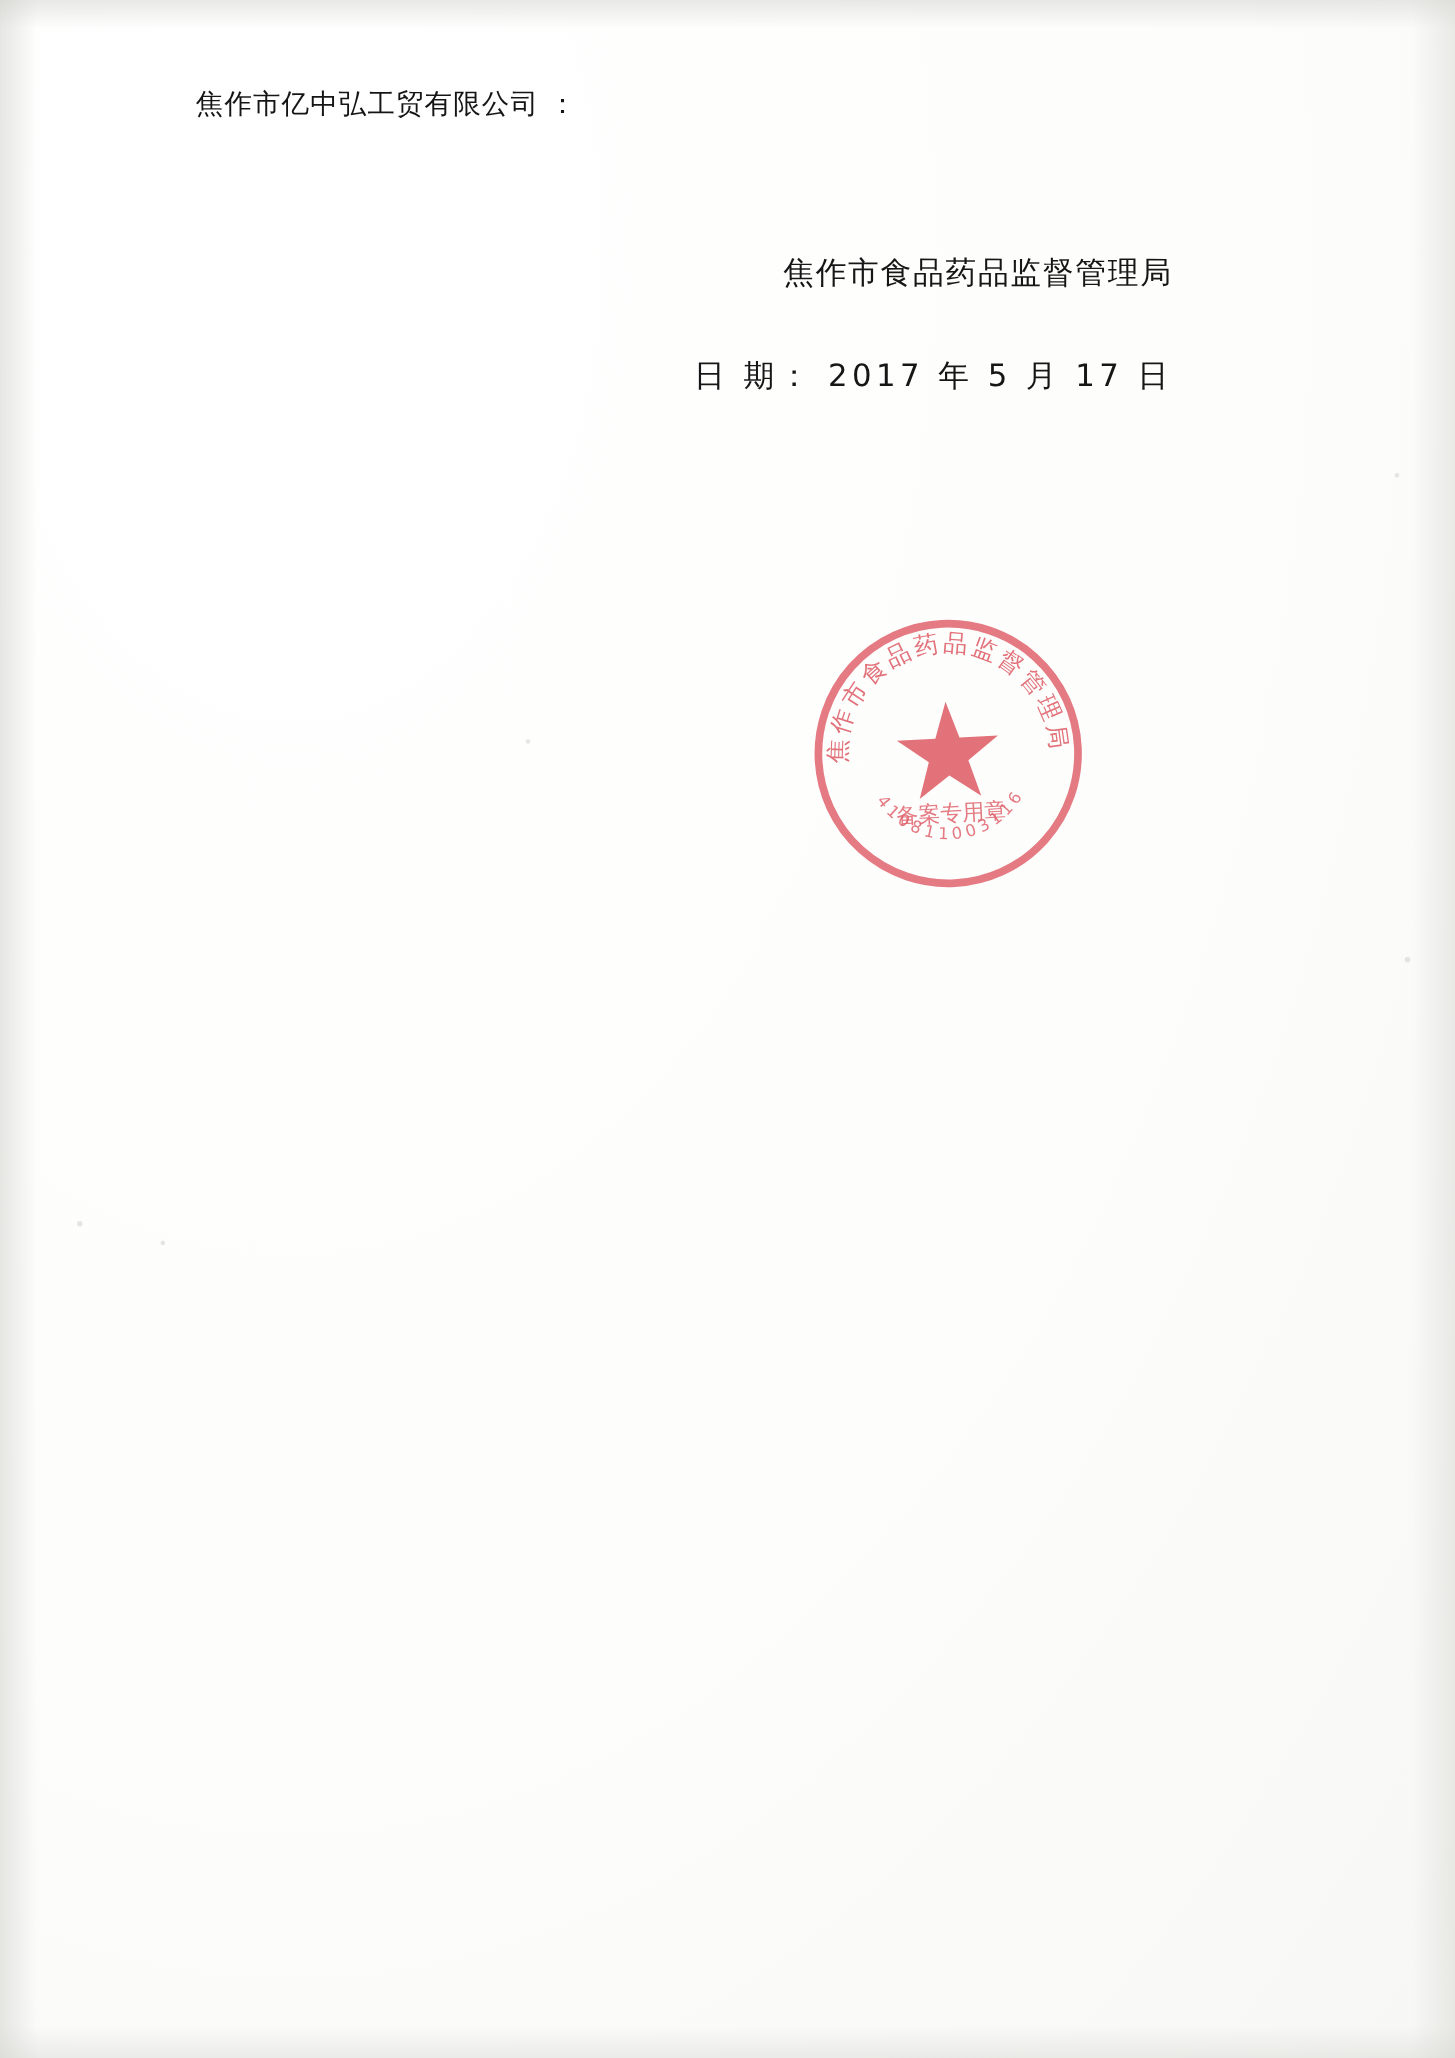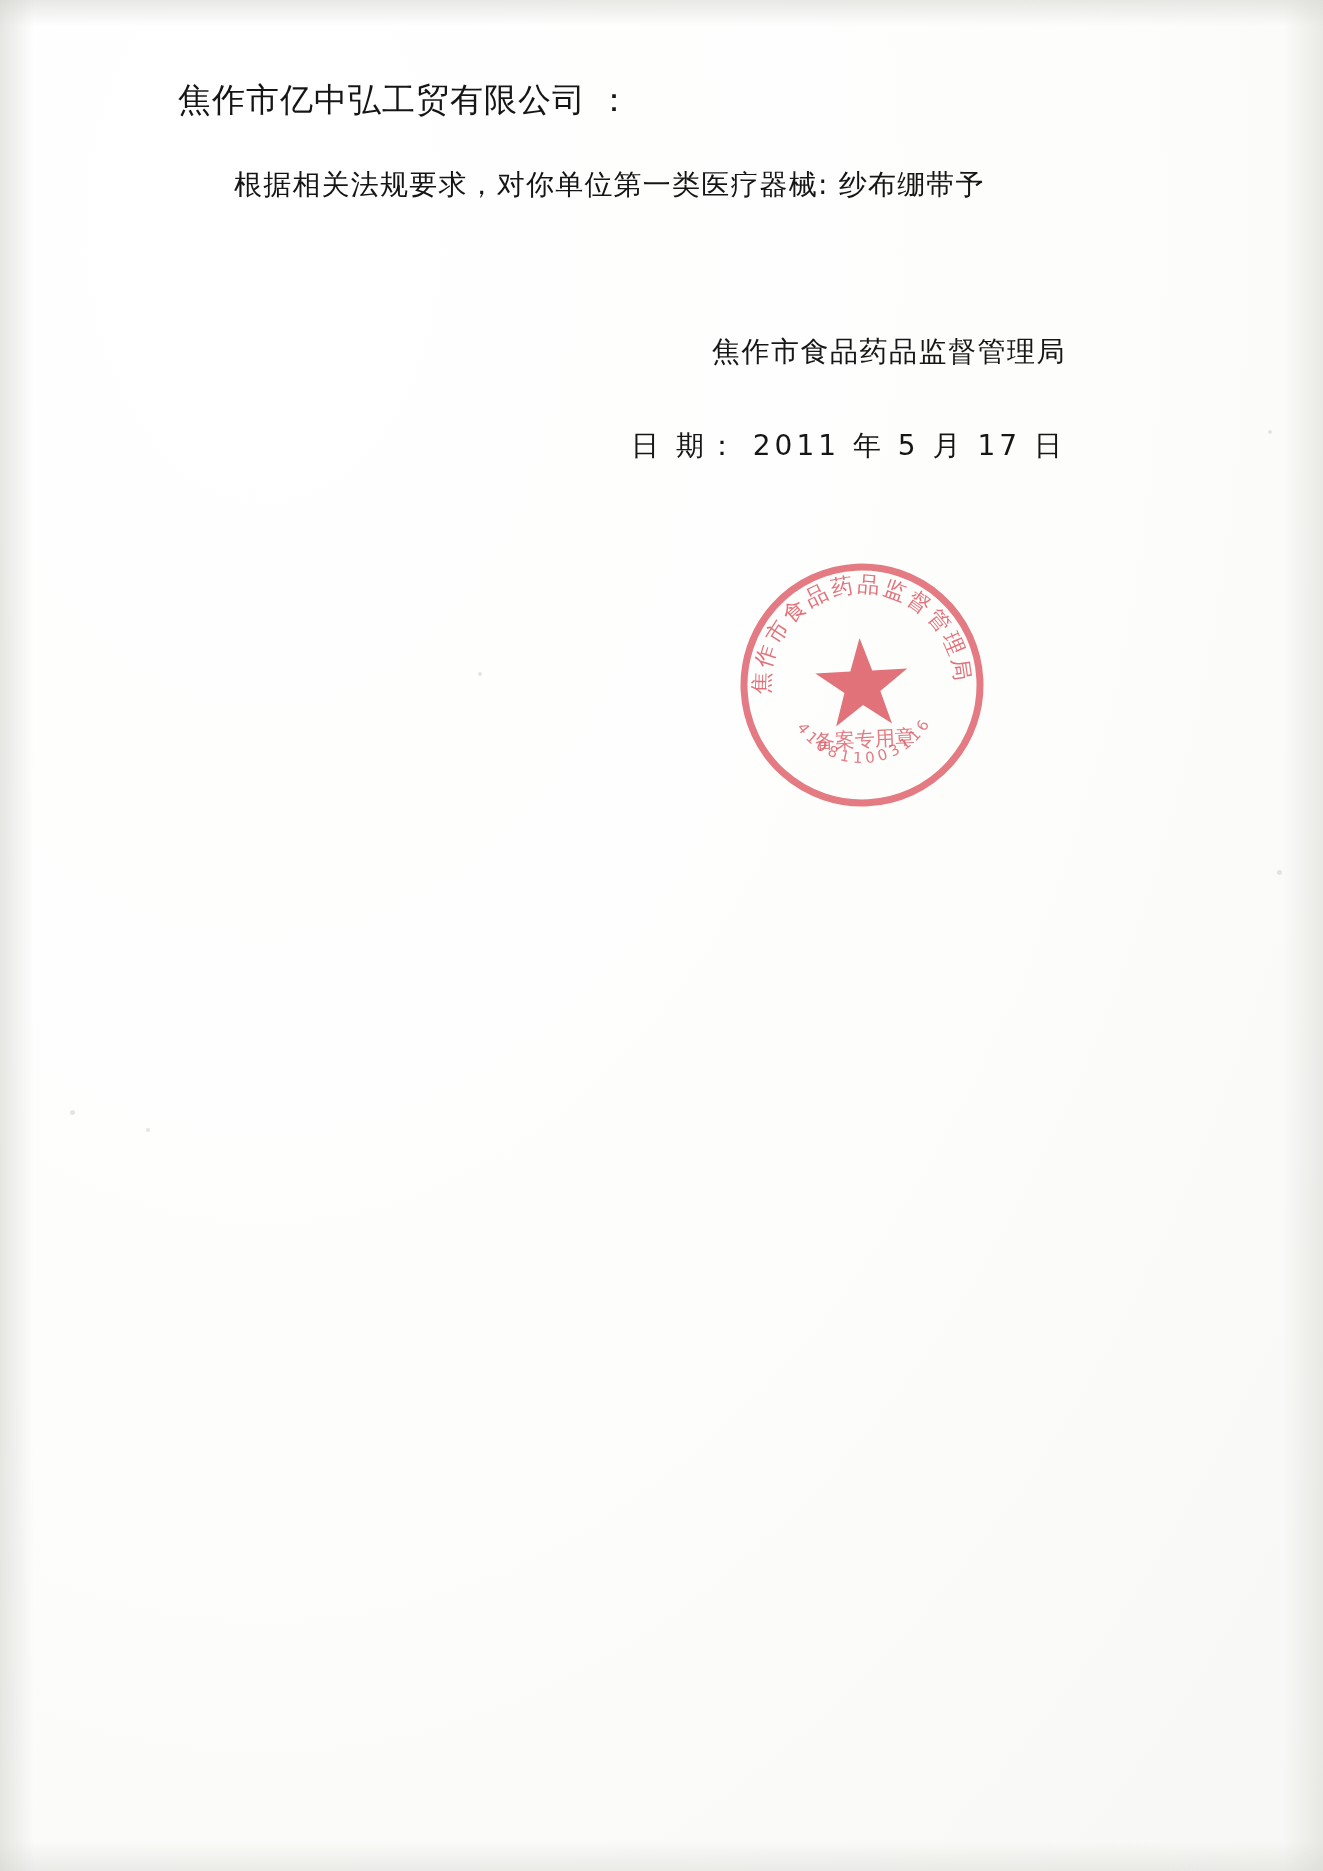--- a/index.html
+++ b/index.html
@@ -76,21 +76,21 @@
     text-align: center;
     font-family: "DejaVu Sans", "Liberation Sans", sans-serif;
     font-size: 35px;
     font-weight: 700;
     letter-spacing: 2px;
     color: #131313;
   }
 
   .addressee {
     margin-top: 78px;
-    font-size: 33px;
+    font-size: 25px;
     letter-spacing: 1px;
     color: #151515;
   }
 
   .body-text {
     margin-top: 32px;
     font-size: 28px;
     line-height: 2.1;
     letter-spacing: 1.2px;
     color: #151515;
@@ -149,28 +149,25 @@
   <span class="speck" style="left:1268px;top:430px;width:4px;height:4px;"></span>
   <span class="speck" style="left:478px;top:672px;width:4px;height:4px;"></span>
   <span class="speck" style="left:1277px;top:870px;width:5px;height:5px;"></span>
 
   <div class="content">
 
 
     <p class="addressee">焦作市亿中弘工贸有限公司 ：</p>
 
     <div class="body-text">
-      <div>
-        <span class="indent"></span><span>根据相关法规要求，对你单位第一类医疗器械: 纱布绷带予</span>
-      </div>
     </div>
 
     <div class="signature-block">
       <div class="issuer">焦作市食品药品监督管理局</div>
-      <div class="issue-date">日 期： 2011 年 5 月 17 日</div>
+      <div class="issue-date">日 期： 2017 年 5 月 17 日</div>
     </div>
 
   </div>
 
   <div class="seal">
     <svg width="250" height="250" viewBox="0 0 250 250" xmlns="http://www.w3.org/2000/svg">
       <defs>
         <path id="arcTop" d="M 32,125 A 93,93 0 0 1 218,125"></path>
         <path id="arcBottom" d="M 47,125 A 78,78 0 0 0 203,125"></path>
       </defs>

